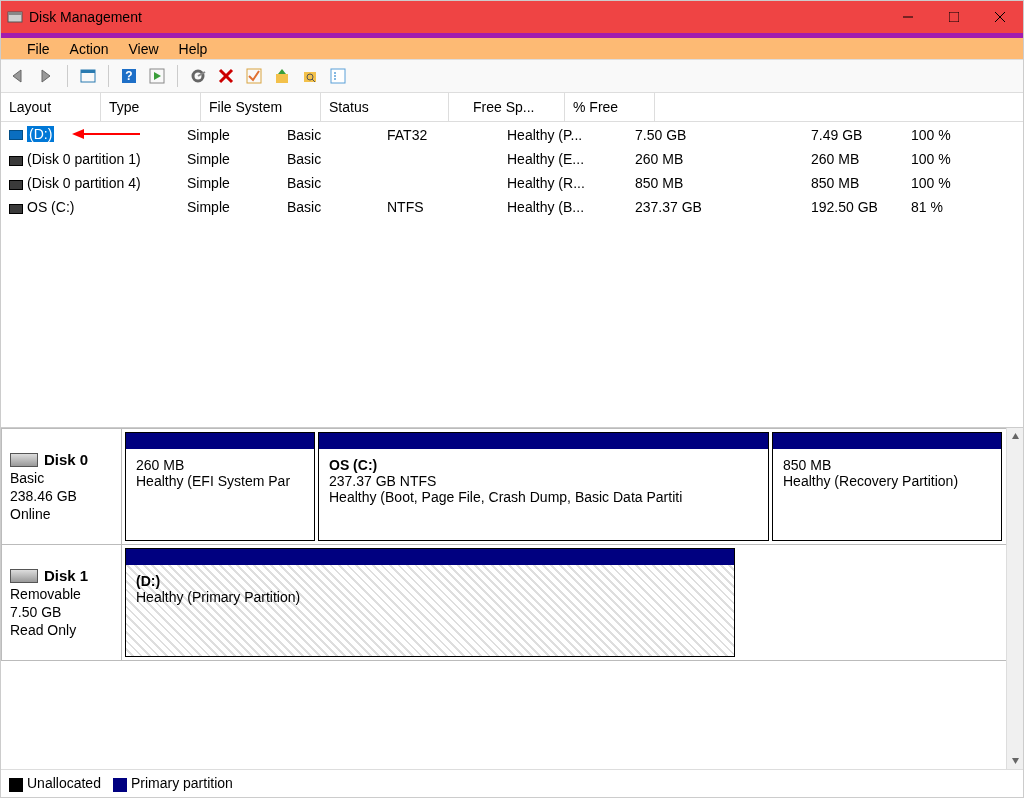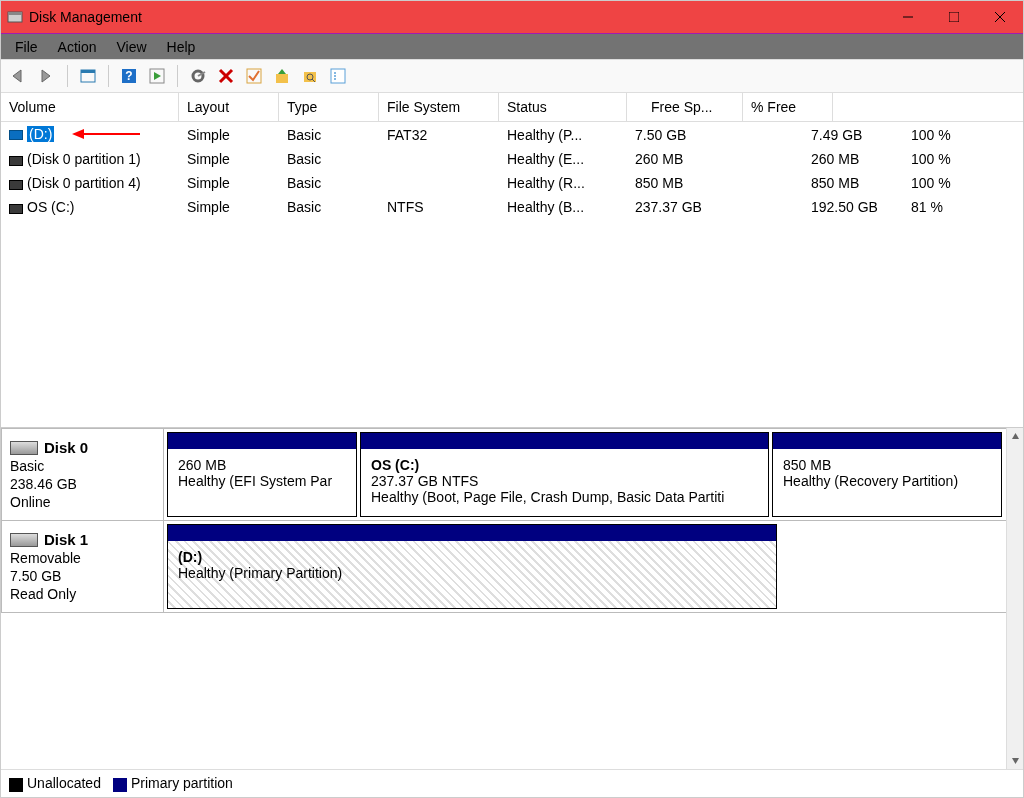--- a/index.html
+++ b/index.html
@@ -8,21 +8,21 @@
 
   
   .titlebar { display: flex; align-items: center; height: 32px; padding: 0 0 0 6px; background: #ef4444; }
   .titlebar .app-icon { width: 16px; height: 16px; margin-right: 6px; }
   .titlebar .title { font-size: 14px; }
   .win-controls { margin-left: auto; display: flex; }
   .win-btn { width: 46px; height: 32px; display: flex; align-items: center; justify-content: center; }
   .win-btn svg { stroke: #000; stroke-width: 1; fill: none; }
 
   
-  .menubar { display: flex; height: 26px; padding-left: 4px; align-items: center; background: #737373; border-top: 1px solid #a21caf; }
+  .menubar { display: flex; height: 26px; padding-left: 16px; align-items: center; background: #fdba74; border-top: 5px solid #a21caf; }
   .menubar .menu-item { padding: 3px 10px; font-size: 14px; }
 
   
   .toolbar { display: flex; align-items: center; height: 34px; padding-left: 6px; gap: 4px; border-top: 1px solid #ddd; border-bottom: 1px solid #ddd; background: #f9f9f9; }
   .tb-btn { width: 24px; height: 24px; display: flex; align-items: center; justify-content: center; }
   .tb-sep { width: 1px; height: 22px; background: #ccc; margin: 0 4px; }
 
   
   .volume-list { border-bottom: 1px solid #ccc; height: 335px; overflow: auto; }
   .vl-header { display: flex; background: #fff; border-bottom: 1px solid #ddd; }
@@ -36,21 +36,21 @@
   .ann-arrow { display:inline-block; vertical-align:middle; margin-left:18px; }
 
   
   .c-vol{width:178px;} .c-layout{width:100px;} .c-type{width:100px;} .c-fs{width:120px;} .c-status{width:128px;} .c-cap{width:160px;} .c-free{width:100px;margin-left:16px;} .c-pct{width:90px;}
 
   
   .disk-pane { flex:1; position:relative; overflow:auto; background:#fff;}
   .disk-inner{border:1px solid #bbb; margin:0; background:#f7f7f7;}
   .disk-row { display:flex; border-bottom:1px solid #bbb; background:#fff;}
   .disk-row:last-child{border-bottom:none;}
-  .disk-label-col { width:162px; padding:10px 8px; border-right:1px solid #bbb;}
+  .disk-label-col { width:120px; padding:22px 8px; border-right:1px solid #bbb;}
   .disk-label-col .disk-icon{ width:28px; height:14px; background:linear-gradient(180deg,#ddd,#999); border:1px solid #555; display:inline-block; vertical-align:middle; margin-right:6px;}
   .disk-label-col .disk-name{font-weight:bold; font-size:15px; display:inline-block; vertical-align:middle;}
   .disk-label-col .disk-prop{font-size:14px; padding-top:2px;}
   .part-col{ flex:1; display:flex; padding:3px; gap:3px;}
   .partition { position:relative; border:1px solid #000; background:#fff; display:flex; flex-direction:column; min-width:0;}
   .part-bar{ height:16px; background:#000080; }
   .part-body{ padding:8px 10px; font-size:14px; overflow:hidden; white-space:nowrap;}
   .part-title{font-weight:bold;}
   .part-hatch .part-bar{background:#000080;}
   .part-hatch { background-image: repeating-linear-gradient(45deg, #fff, #fff 4px, #dedede 4px, #dedede 6px);}
@@ -167,21 +167,20 @@
           <rect x="1" y="1" width="14" height="14" fill="#fff" stroke="#5aa0d8"></rect>
           <circle cx="5" cy="5" r="1" fill="#5aa0d8"></circle>
           <circle cx="5" cy="8" r="1" fill="#5aa0d8"></circle>
           <circle cx="5" cy="11" r="1" fill="#5aa0d8"></circle>
         </svg>
       </div>
   </div>
 
   <div class="volume-list">
     <div class="vl-header">
-      <div class="vl-header-cell c-vol">Volume</div>
       <div class="vl-header-cell c-layout">Layout</div>
       <div class="vl-header-cell c-type">Type</div>
       <div class="vl-header-cell c-fs">File System</div>
       <div class="vl-header-cell c-status">Status</div>
       <div class="vl-header-cell c-free">Free Sp...</div>
       <div class="vl-header-cell c-pct">% Free</div>
     </div>
 
     <div id="vl-rows">
         <div class="vl-row">

